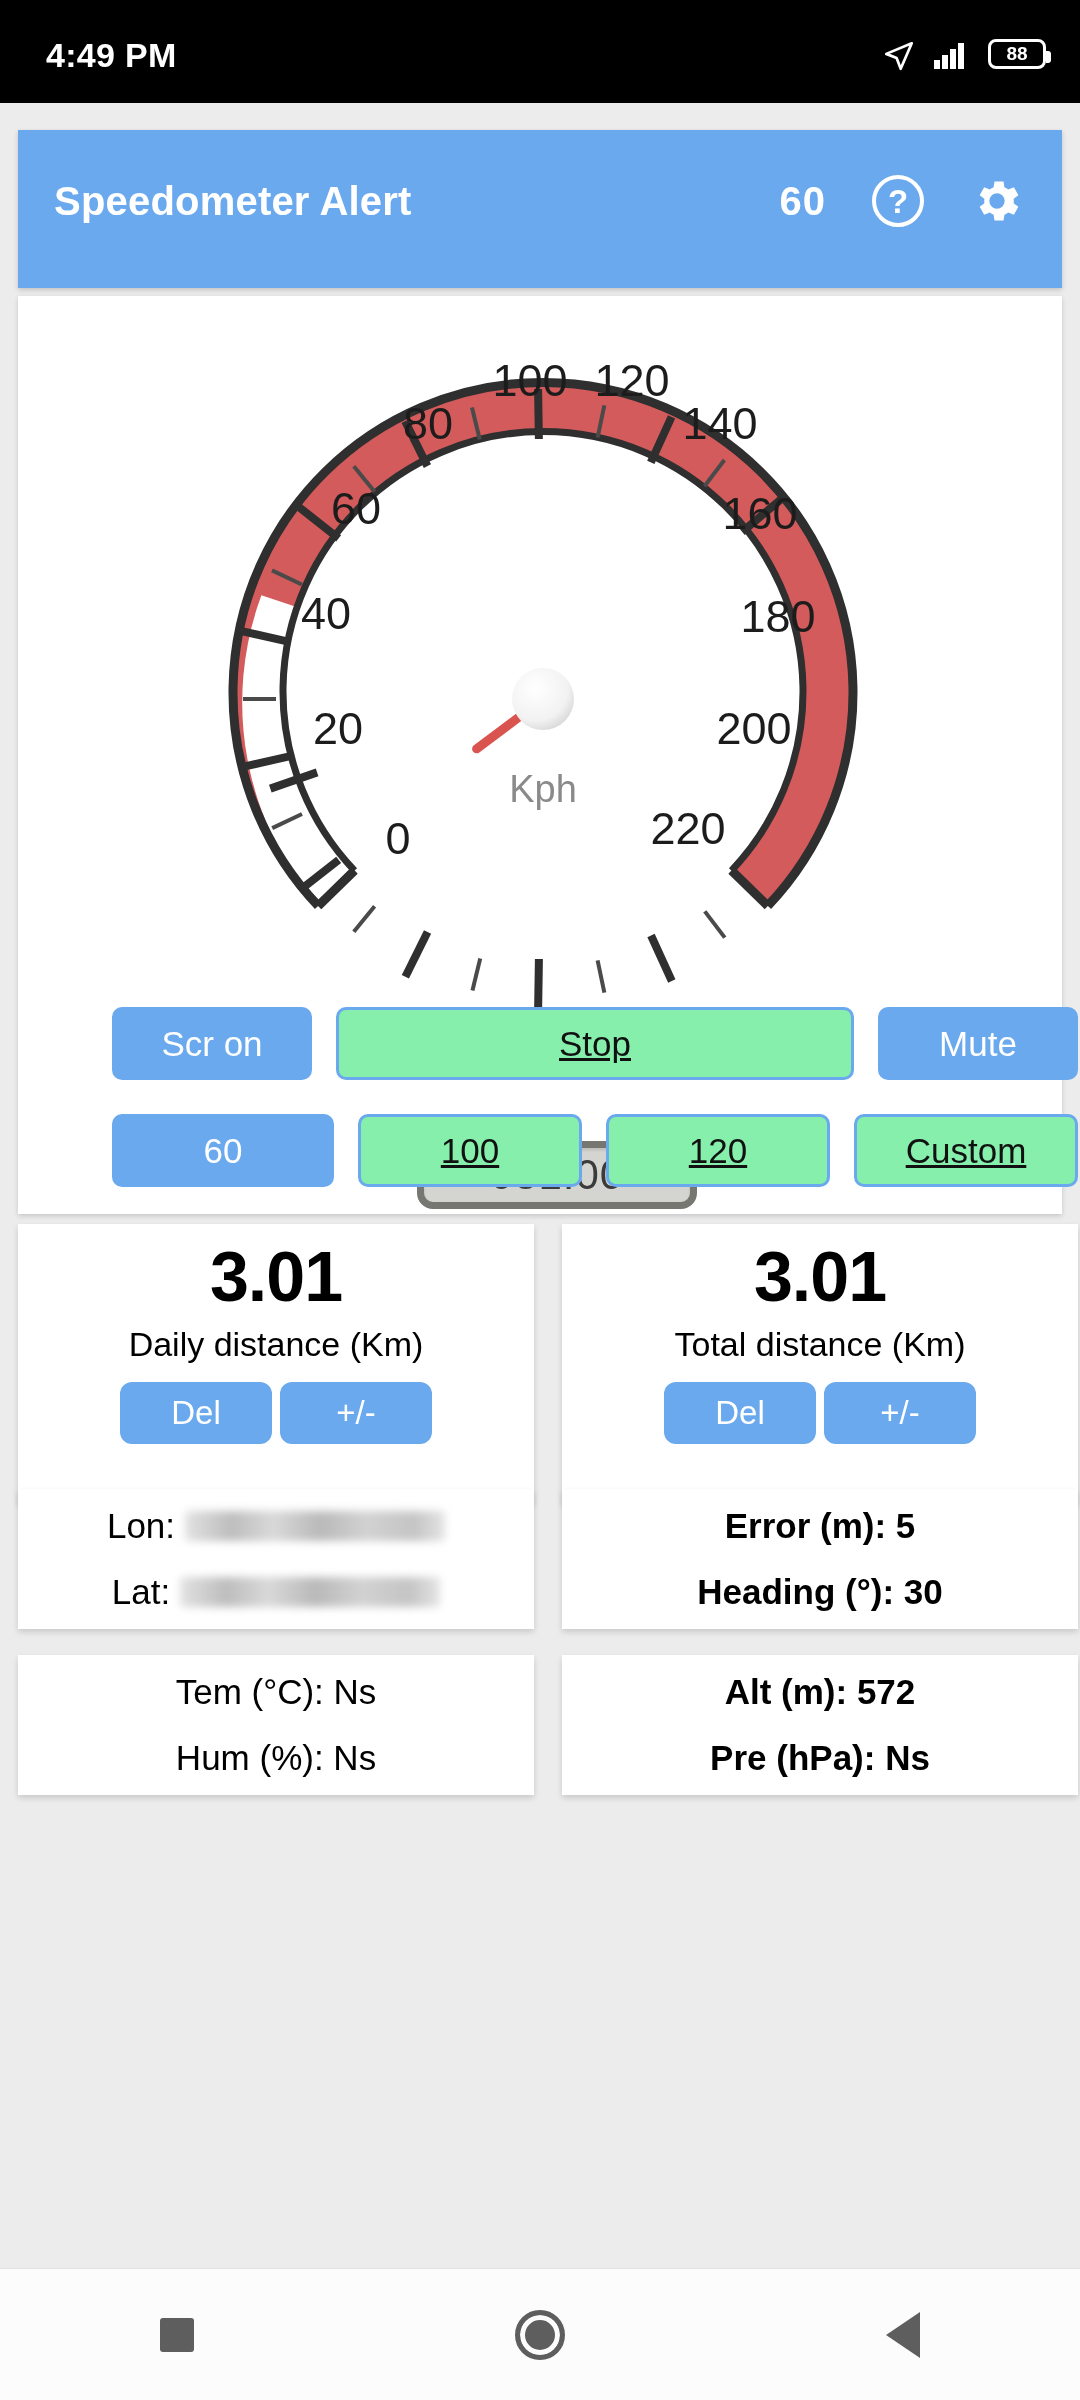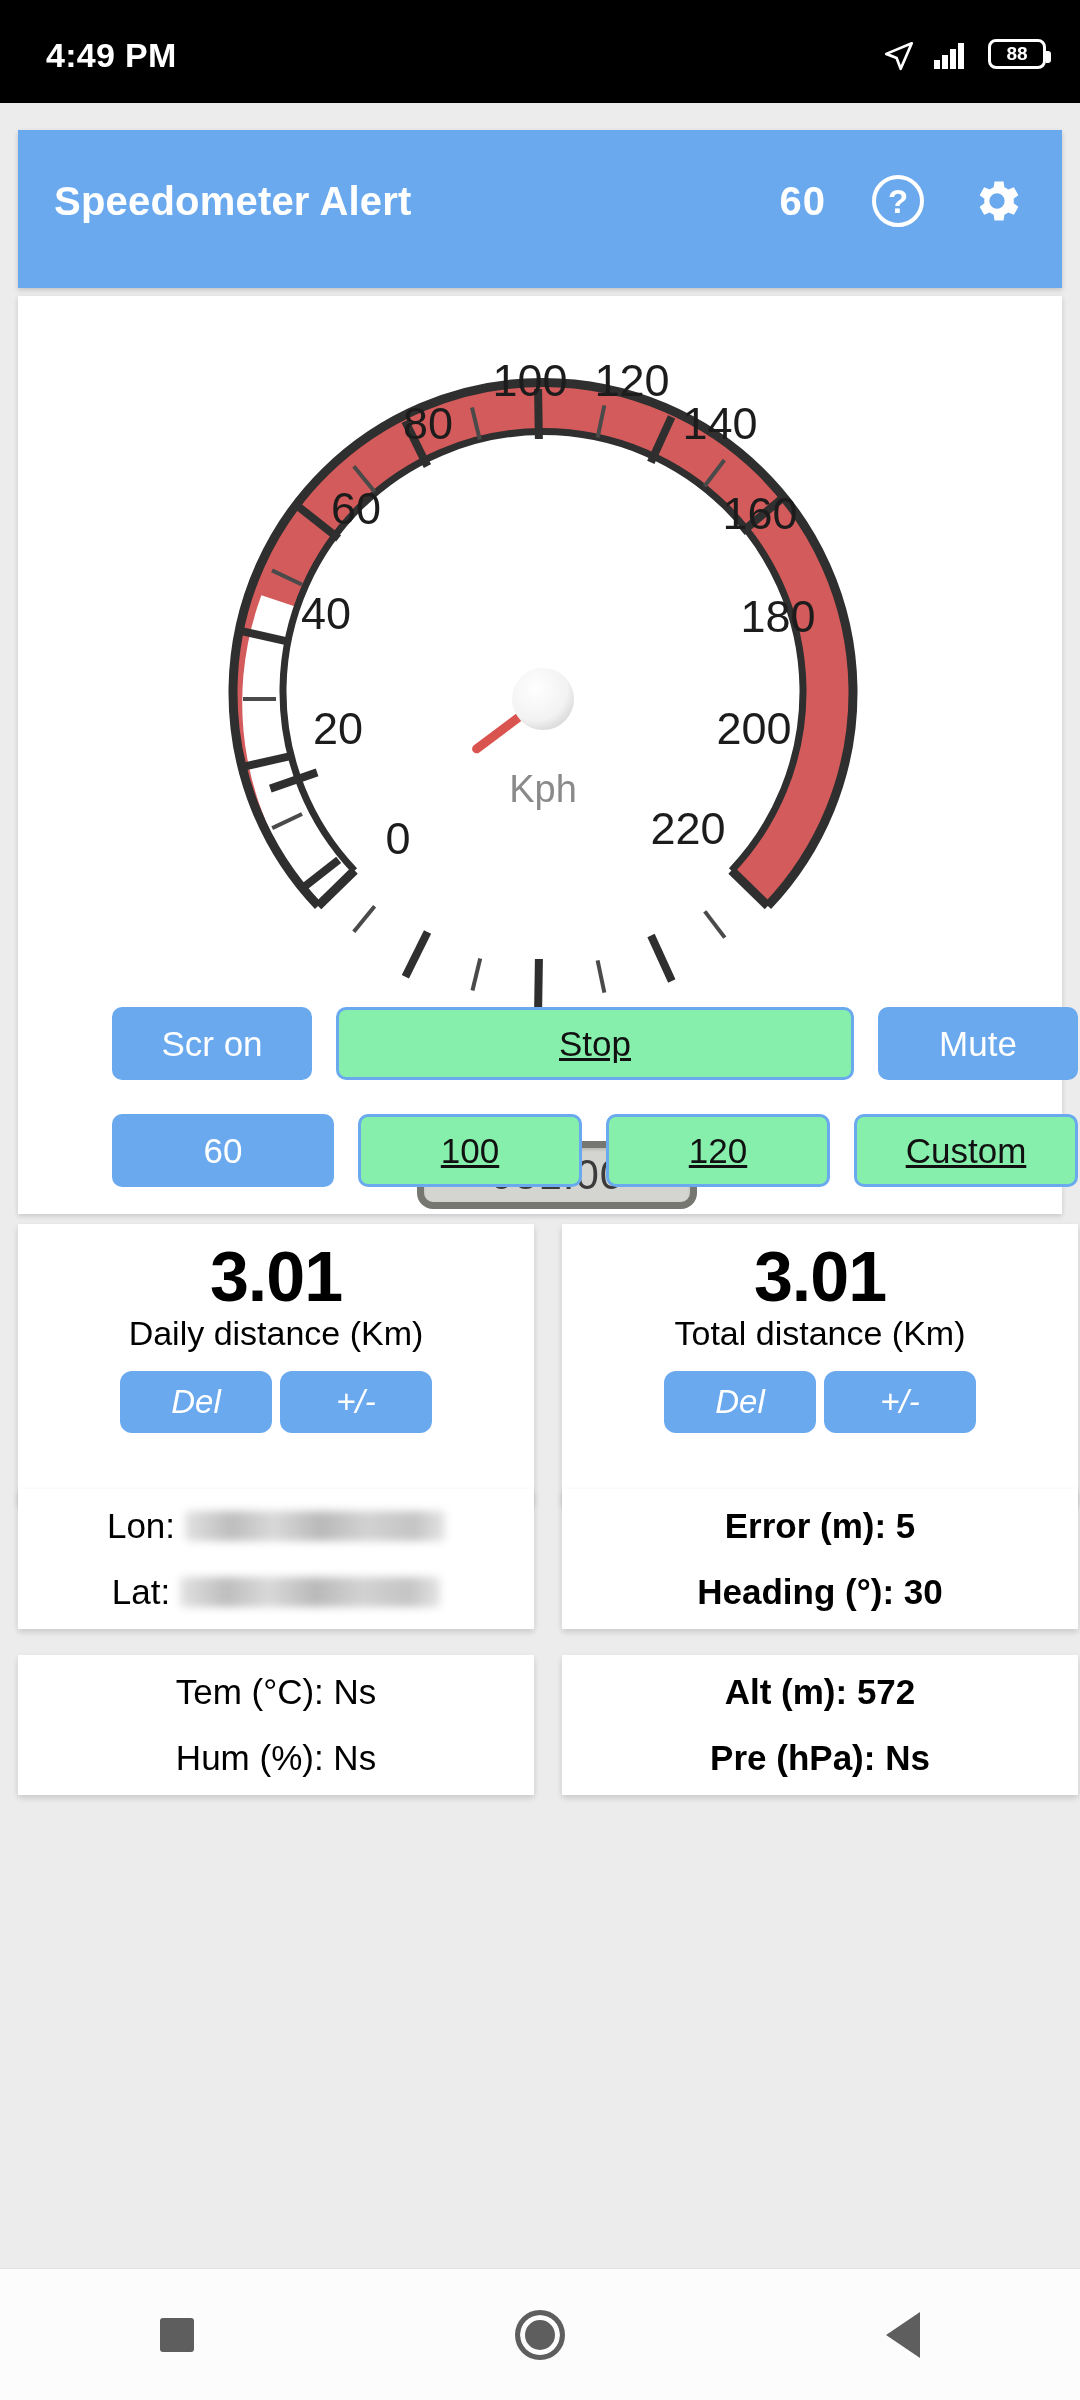--- a/index.html
+++ b/index.html
@@ -83,22 +83,22 @@
   
   .card{
     position:absolute; background:#fff;
     box-shadow:0 3px 6px rgba(0,0,0,.15);
     display:flex; flex-direction:column; align-items:center;
   }
   .dist-card{ top:1224px; width:516px; height:280px; padding-top:16px; }
   .dist-card.left { left:18px; }
   .dist-card.right{ left:562px; }
   .dist-val{ font-size:70px; font-weight:bold; color:#000; line-height:1.06; letter-spacing:-1px;}
-  .dist-lbl{ font-size:34px; color:#000; margin-top:0; }
-  .dist-btns{ display:flex; gap:8px; margin-top:18px;font-style:italic; }
+  .dist-lbl{ font-size:34px; color:#000; margin-top:11px; }
+  .dist-btns{ display:flex; gap:8px; margin-top:18px; }
   .sm-btn{
     width:152px; height:62px; border-radius:12px;
     background:#6aa9ee; color:#fff; font-size:33px;
     display:flex; align-items:center; justify-content:center;
   }
 
   .info-card{ width:516px; justify-content:center; gap:26px; }
   .info-card.r1{ top:1489px; height:140px; }
   .info-card.r2{ top:1655px; height:140px; }
   .info-card.left { left:18px; }

